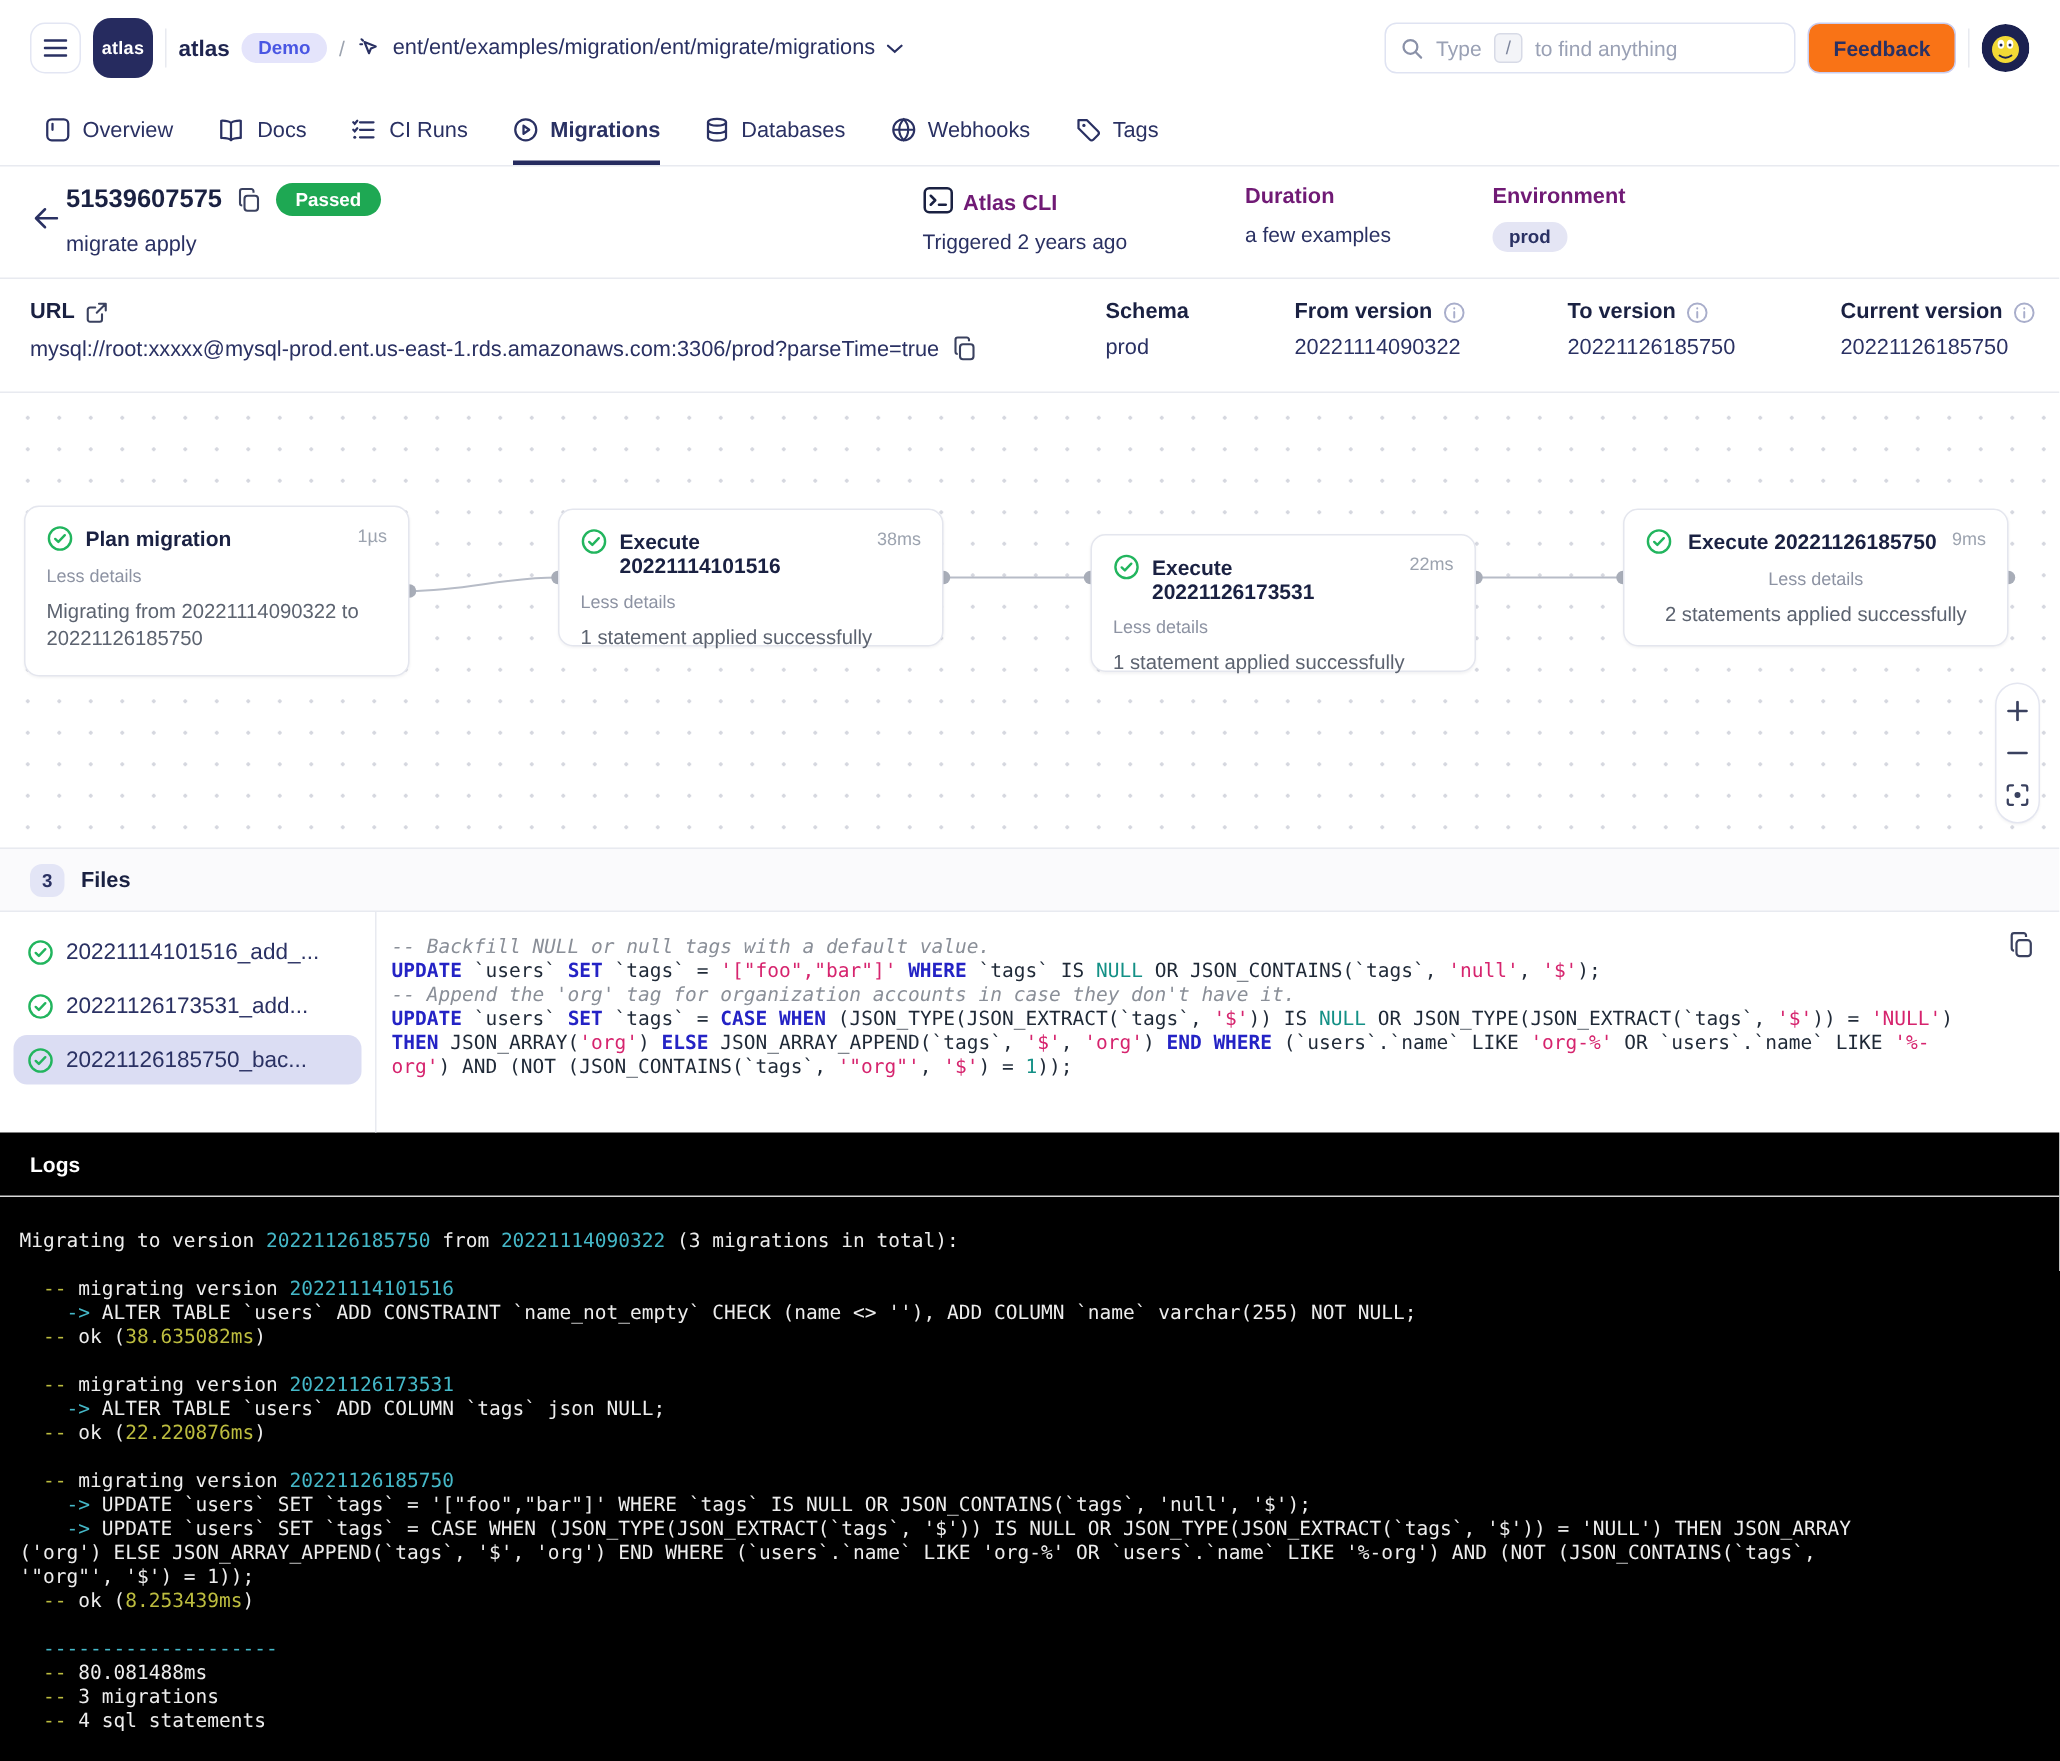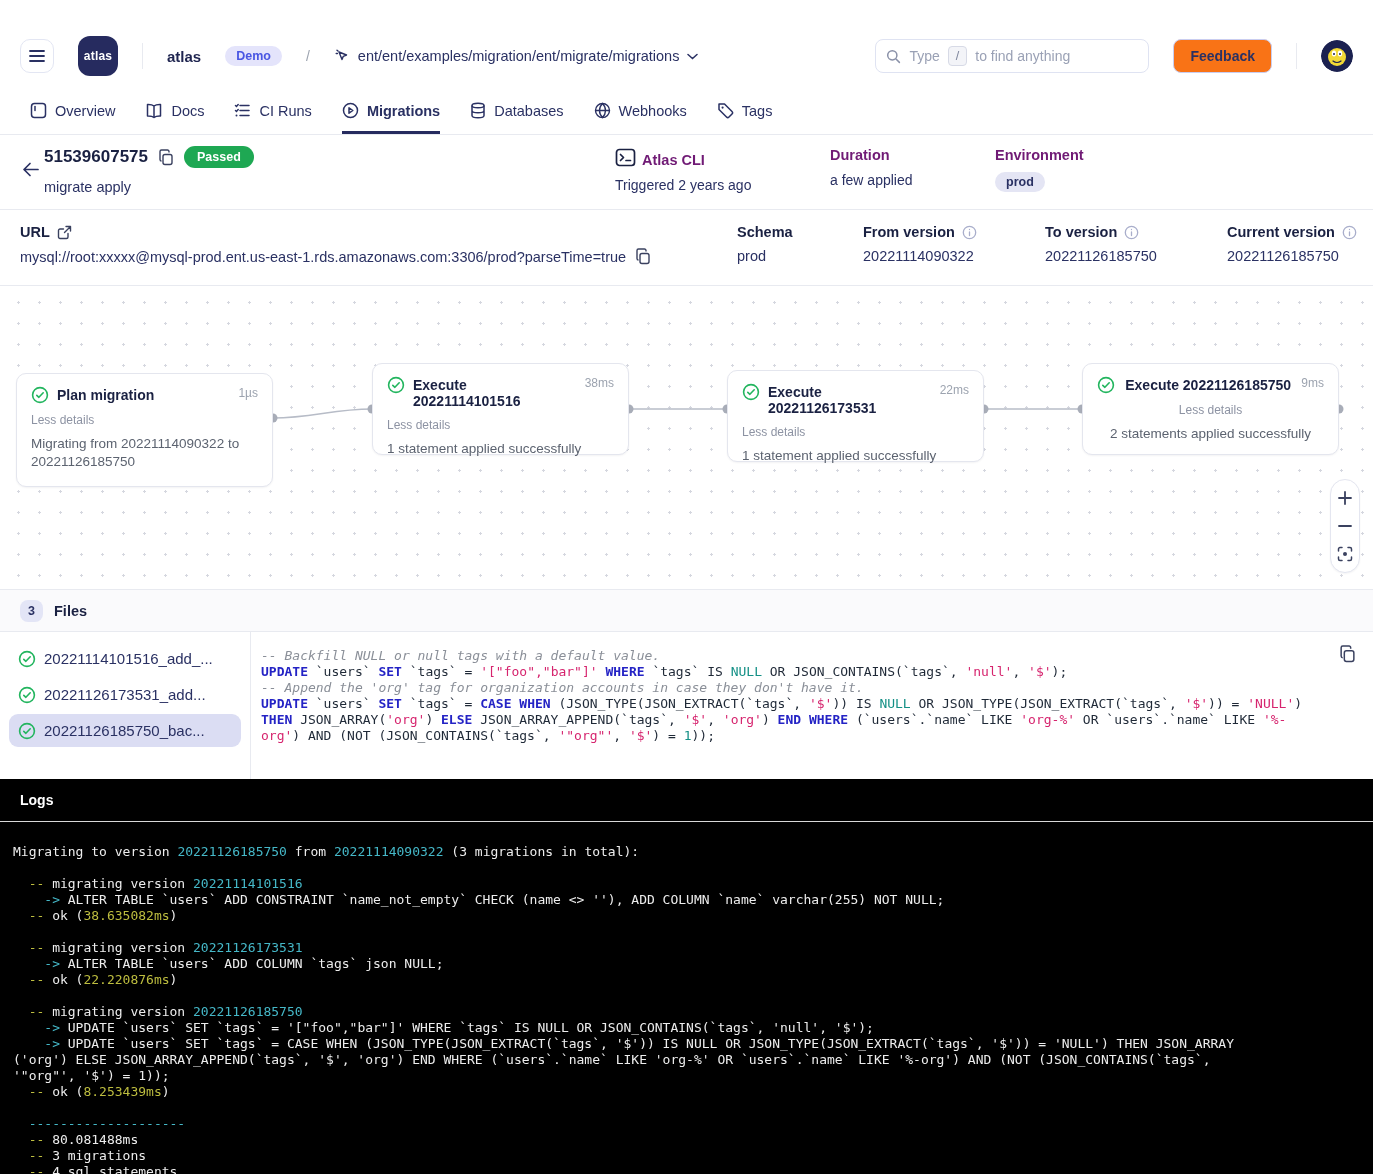--- a/index.html
+++ b/index.html
@@ -2,21 +2,21 @@
 <html><head>
 <meta charset="utf-8">
 <style>
   * { box-sizing: border-box; }
   html,body { margin:0; padding:0; background:#fff; }
   body { width:1373px; height:1174px; overflow:hidden;
          font-family:"Liberation Sans", sans-serif; color:#2a3163; }
   .app { width:1373px; height:1174px; display:flex; flex-direction:column; }
 
   
-  .top-header { height:64px; display:flex; align-items:center; padding:0 20px; gap:24px; flex:0 0 auto;margin-top:24px; }
+  .top-header { height:64px; display:flex; align-items:center; padding:0 20px; gap:8px; flex:0 0 auto; }
   .icon-btn { width:34px; height:34px; border:1px solid #e3e6f3; border-radius:10px; background:#fff;
               display:flex; align-items:center; justify-content:center; color:#2a3163; cursor:pointer; }
   .logo { width:40px; height:40px; border-radius:12px; background:#262b5f; color:#fff;
           display:flex; align-items:center; justify-content:center; font-size:12px; font-weight:700; letter-spacing:.2px; }
   .vdiv { width:1px; height:26px; background:#e8eaf0; }
   .brand { font-size:15px; font-weight:700; color:#1f2550; }
   .badge-demo { background:#e4e4fb; color:#4956e3; font-size:12.5px; font-weight:700;
                 padding:3px 11px; border-radius:10px; }
   .crumb-sep { color:#9ca3af; font-size:14px; }
   .breadcrumb-wrap { display:flex; align-items:center; gap:8px; color:#2a3163; cursor:pointer; }
@@ -271,21 +271,21 @@
               <path d="M5.5 7.5l3 3-3 3" stroke-linecap="round" stroke-linejoin="round"></path>
               <path d="M11 13.5h4.5" stroke-linecap="round"></path>
             </svg>
         </span>
         <span>Atlas CLI</span>
       </div>
       <div class="val">Triggered 2 years ago</div>
     </div>
     <div class="hcol col-duration">
       <div class="lbl">Duration</div>
-      <div class="val">a few applied</div>
+      <div class="val">a few examples</div>
     </div>
     <div class="hcol col-env">
       <div class="lbl">Environment</div>
       <div class="val"><span class="badge-env">prod</span></div>
     </div>
   </section>
 
   <section class="connection">
     <div class="ccol col-url">
       <div class="lbl">
@@ -358,21 +358,21 @@
         <circle cx="273" cy="132" r="4.5"></circle>
           <circle cx="372" cy="123" r="4.5"></circle>
         <circle cx="629" cy="123" r="4.5"></circle>
           <circle cx="727" cy="123" r="4.5"></circle>
         <circle cx="984" cy="123" r="4.5"></circle>
           <circle cx="1082" cy="123" r="4.5"></circle>
         <circle cx="1339" cy="123" r="4.5"></circle>
       </g>
     </svg>
     <div id="flow-nodes">
-        <div class="node" style="left: 16px; top: 75px; height: 114px; margin-top: 12px;">
+        <div class="node" style="left: 16px; top: 75px; height: 114px;">
           <div class="node-head">
             <span>
               <svg width="18" height="18" viewBox="0 0 18 18" fill="none">
                 <circle cx="9" cy="9" r="7.4" stroke="#22b55e" stroke-width="1.6"></circle>
                 <path d="M5.8 9.3l2.1 2 4.3-4.5" stroke="#22b55e" stroke-width="1.6" stroke-linecap="round" stroke-linejoin="round"></path>
               </svg>
             </span>
             <span class="node-title">Plan migration</span>
             <span class="node-time">1µs</span>
           </div>
@@ -386,21 +386,21 @@
                 <circle cx="9" cy="9" r="7.4" stroke="#22b55e" stroke-width="1.6"></circle>
                 <path d="M5.8 9.3l2.1 2 4.3-4.5" stroke="#22b55e" stroke-width="1.6" stroke-linecap="round" stroke-linejoin="round"></path>
               </svg>
             </span>
             <span class="node-title">Execute 20221114101516</span>
             <span class="node-time">38ms</span>
           </div>
           <div class="node-less">Less details</div>
           <div class="node-desc">1 statement applied successfully</div>
         </div>
-        <div class="node" style="left: 727px; top: 84px; height: 92px;">
+        <div class="node" style="left: 727px; top: 94px; height: 92px;">
           <div class="node-head">
             <span>
               <svg width="18" height="18" viewBox="0 0 18 18" fill="none">
                 <circle cx="9" cy="9" r="7.4" stroke="#22b55e" stroke-width="1.6"></circle>
                 <path d="M5.8 9.3l2.1 2 4.3-4.5" stroke="#22b55e" stroke-width="1.6" stroke-linecap="round" stroke-linejoin="round"></path>
               </svg>
             </span>
             <span class="node-title">Execute 20221126173531</span>
             <span class="node-time">22ms</span>
           </div>

